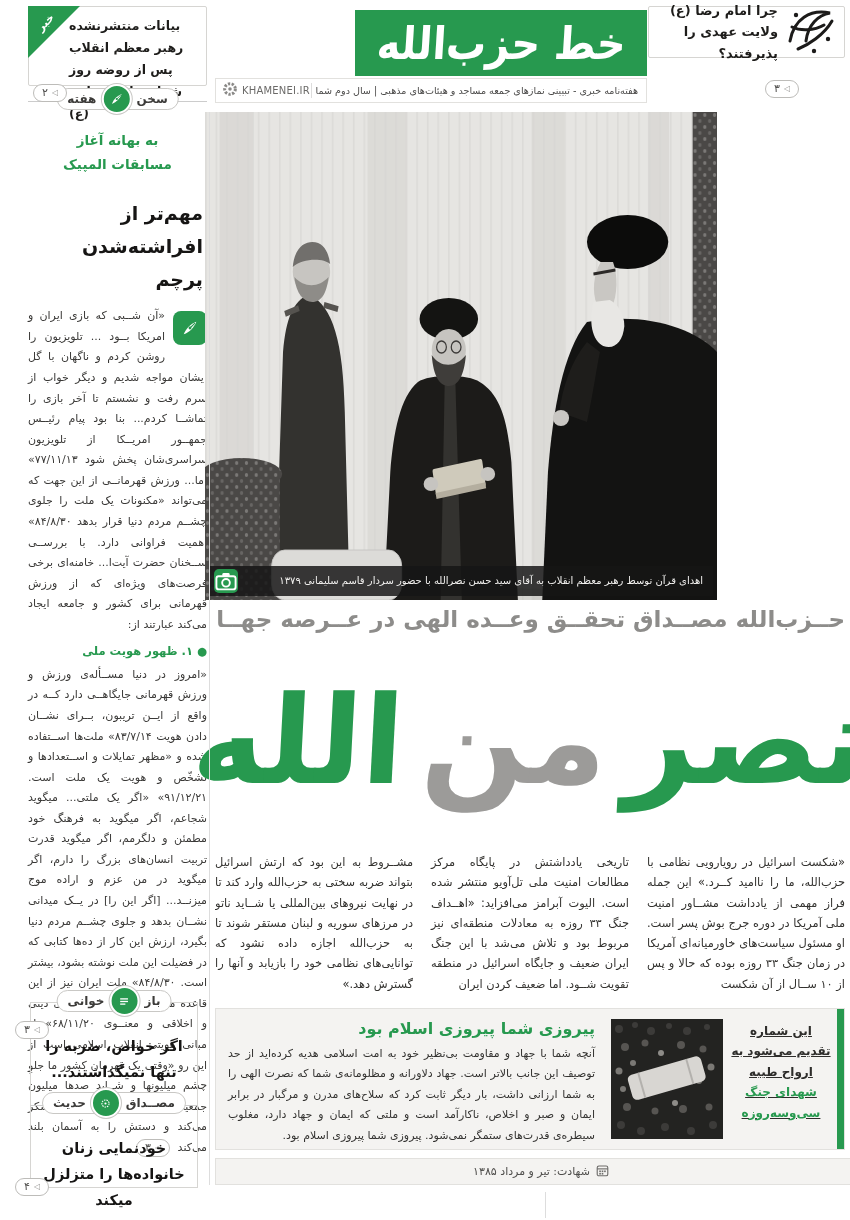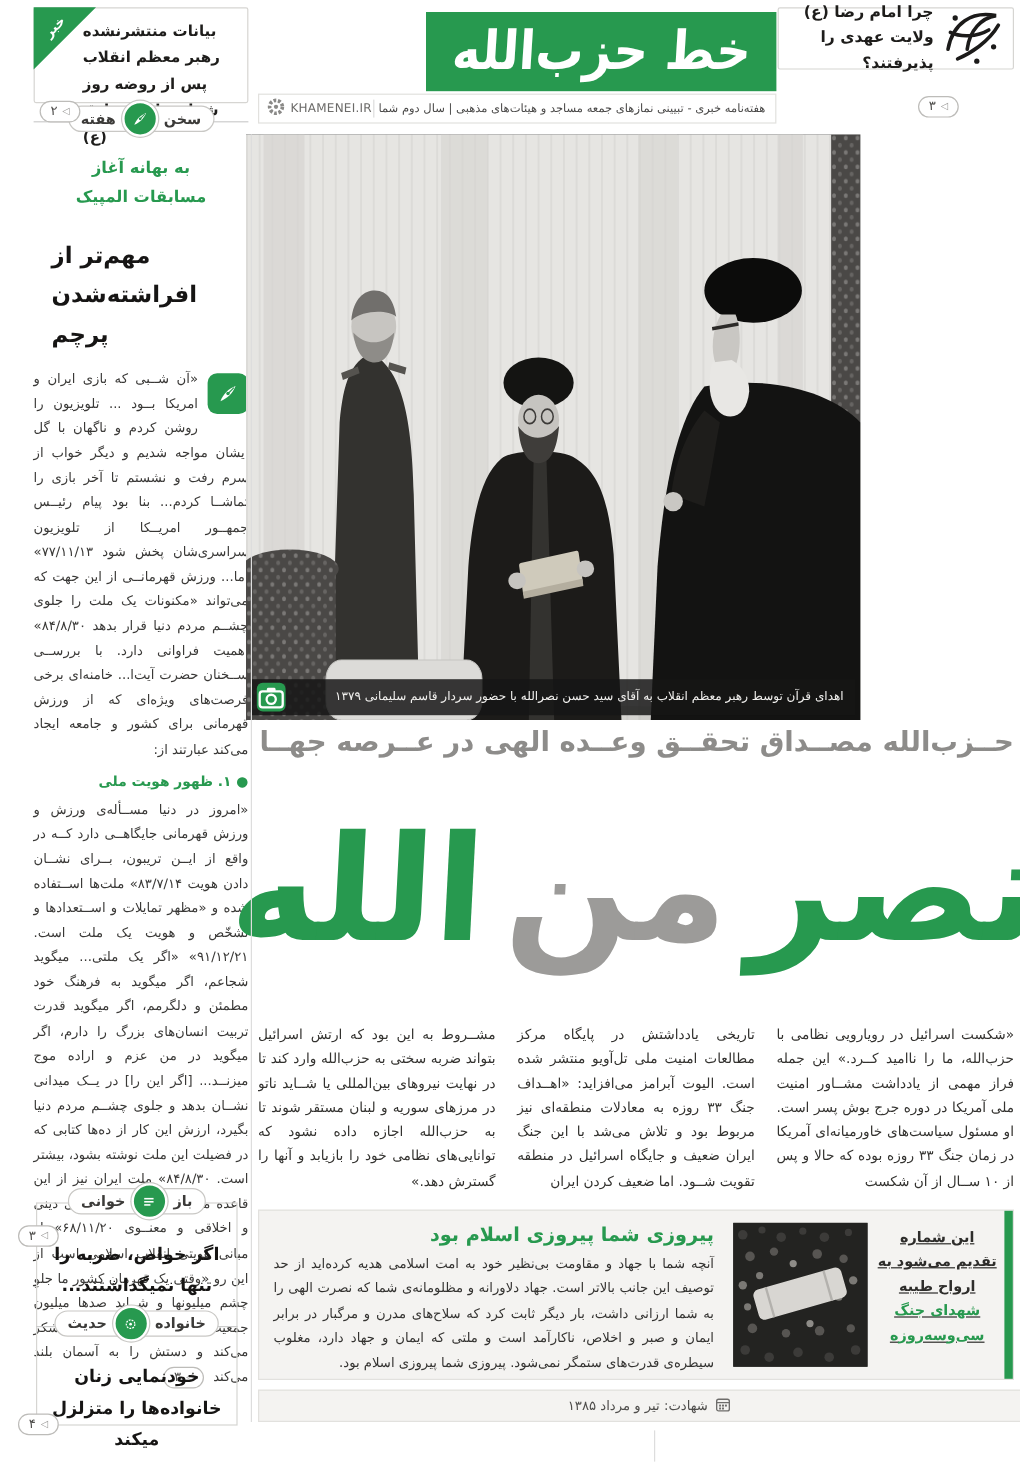--- a/index.html
+++ b/index.html
@@ -33,21 +33,21 @@
   .pill{display:inline-flex;direction:ltr;align-items:center;gap:4px;background:#fff;border:1px solid #bdbcb9;border-radius:9px;padding:1px 8px;font-size:11px;color:#4e4d4b;line-height:14px;}
   .pill .tri{font-size:8px;color:#9a9997;}
   .marker-abs{position:absolute;z-index:3;}
   
   .sidebar{position:absolute;left:28px;top:86px;width:179px;}
   .tab-row{position:relative;height:32px;margin-bottom:2px;}
   .tab-row .line{position:absolute;left:0;right:0;top:15px;height:1px;background:#ccc;}
   .tab{position:absolute;left:50%;transform:translateX(-50%);top:2px;display:flex;align-items:center;gap:7px;background:#fff;border:1px solid #c9c8c5;border-radius:12px;padding:2px 10px;font-size:12px;font-weight:bold;color:#3c3b39;}
   .tab .circle{width:26px;height:26px;border-radius:50%;background:var(--accent);border:2px solid #fff;box-shadow:0 0 0 1px #c9c8c5;display:flex;align-items:center;justify-content:center;margin:-7px -2px;}
   .kicker{margin:10px 0 20px;text-align:center;color:var(--accent);font-size:13.5px;font-weight:bold;line-height:1.8;}
-  .sb-title{margin:4px 15px 10px;text-align:left;color:#161514;font-size:19px;font-weight:bold;line-height:1.75;}
+  .sb-title{margin:4px 4px 10px;text-align:right;color:#161514;font-size:19px;font-weight:bold;line-height:1.75;}
   .sb-body{font-size:11px;line-height:1.87;text-align:justify;color:#3a3937;}
   .dropcap{float:right;width:34px;height:34px;border-radius:8px;background:var(--accent);margin:5px 0 5px 8px;display:flex;align-items:center;justify-content:center;}
   .sb-subhead{margin:6px 0 2px;color:var(--accent);font-size:11.5px;font-weight:bold;}
   .inline-pill{display:inline-flex;vertical-align:middle;margin-right:4px;}
   
   .ll-box{position:absolute;left:30px;top:1002px;width:168px;height:186px;border:1px solid var(--border);box-sizing:border-box;}
   .ll-title{margin:14px 8px 6px;text-align:center;font-size:14.5px;font-weight:bold;line-height:1.8;color:#161514;}
   .ll-tab-row{position:relative;height:30px;}
   .ll-tab-row .line{position:absolute;left:-1px;right:-1px;top:14px;height:1px;background:#ccc;}
   .ll-box .tab{top:1px;}
@@ -189,21 +189,21 @@
       </div>
     </div>
     <div class="pill marker-abs" style="left:-16px;top:18px;">
       <span>۳</span>
       <span class="tri">◁</span>
     </div>
     <div class="ll-title">اگر خواص، ضربه را تنها نمیگذاشتند...</div>
     <div class="ll-tab-row">
       <div class="line"></div>
       <div class="tab">
-        <span>خانواده</span>
+        <span>مصــداق</span>
         <span class="circle">
           <svg width="13" height="13" viewBox="0 0 20 20">
               <circle cx="10" cy="10" r="5.5" fill="none" stroke="#fff" stroke-width="1.6" stroke-dasharray="2.4 1.4"></circle>
               <circle cx="10" cy="10" r="1.7" fill="#fff"></circle>
             </svg>
         </span>
         <span>حدیث</span>
       </div>
     </div>
     <div class="ll-title">خودنمایی زنان خانواده‌ها را متزلزل میکند</div>

